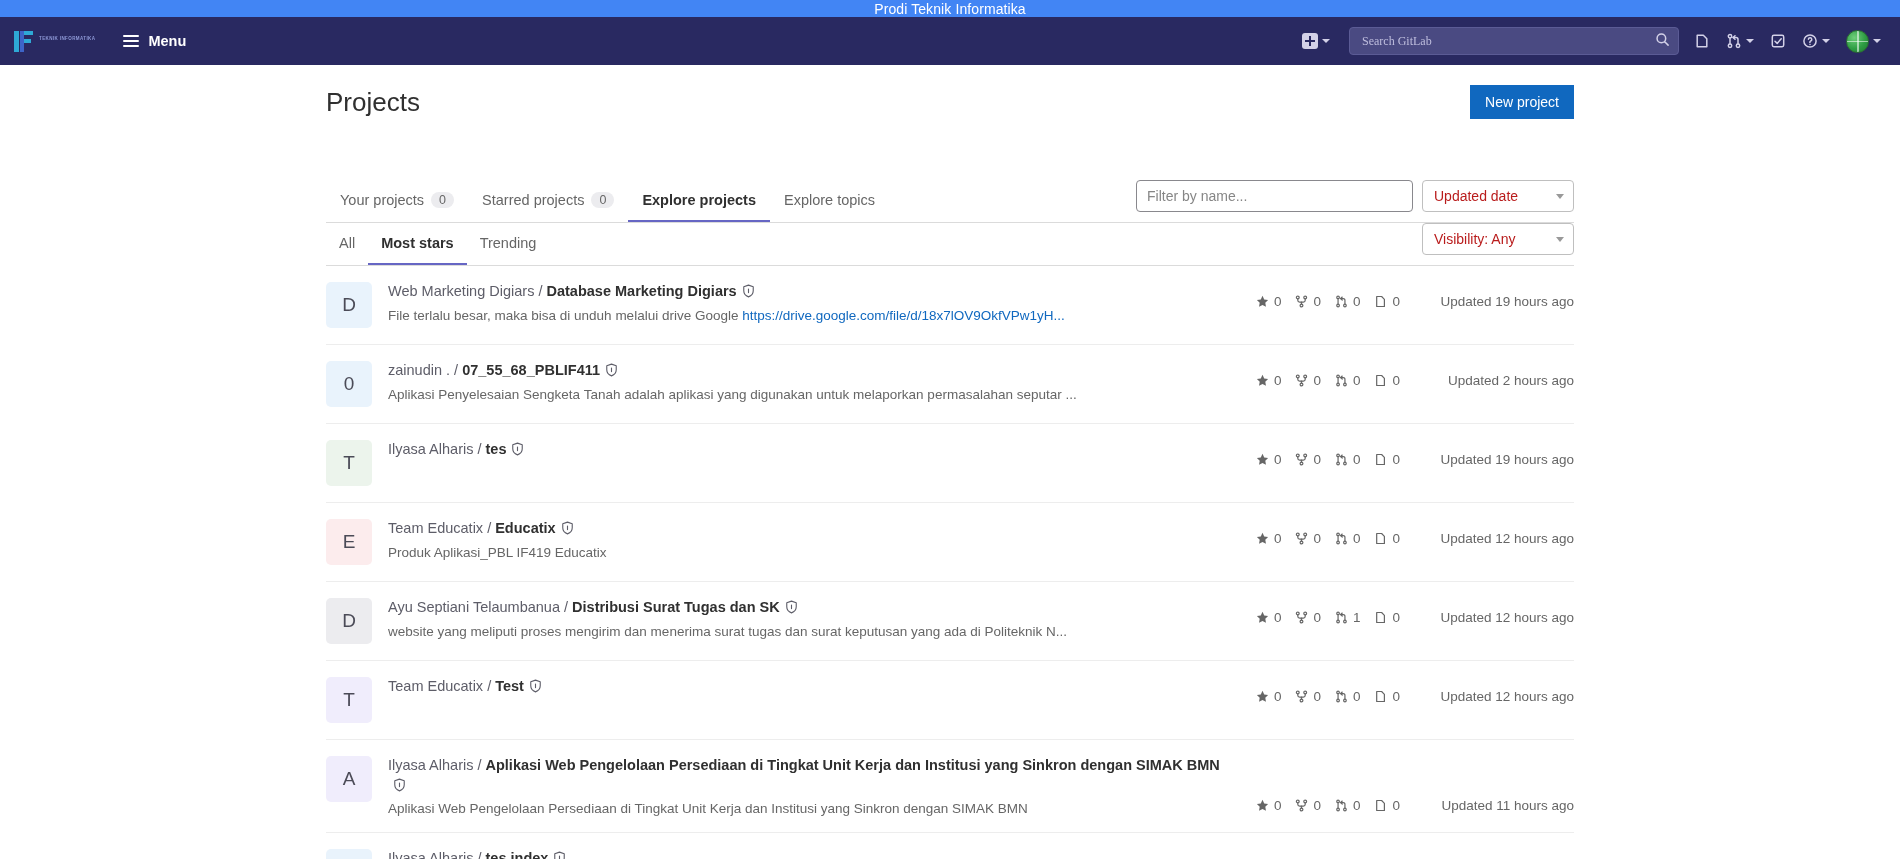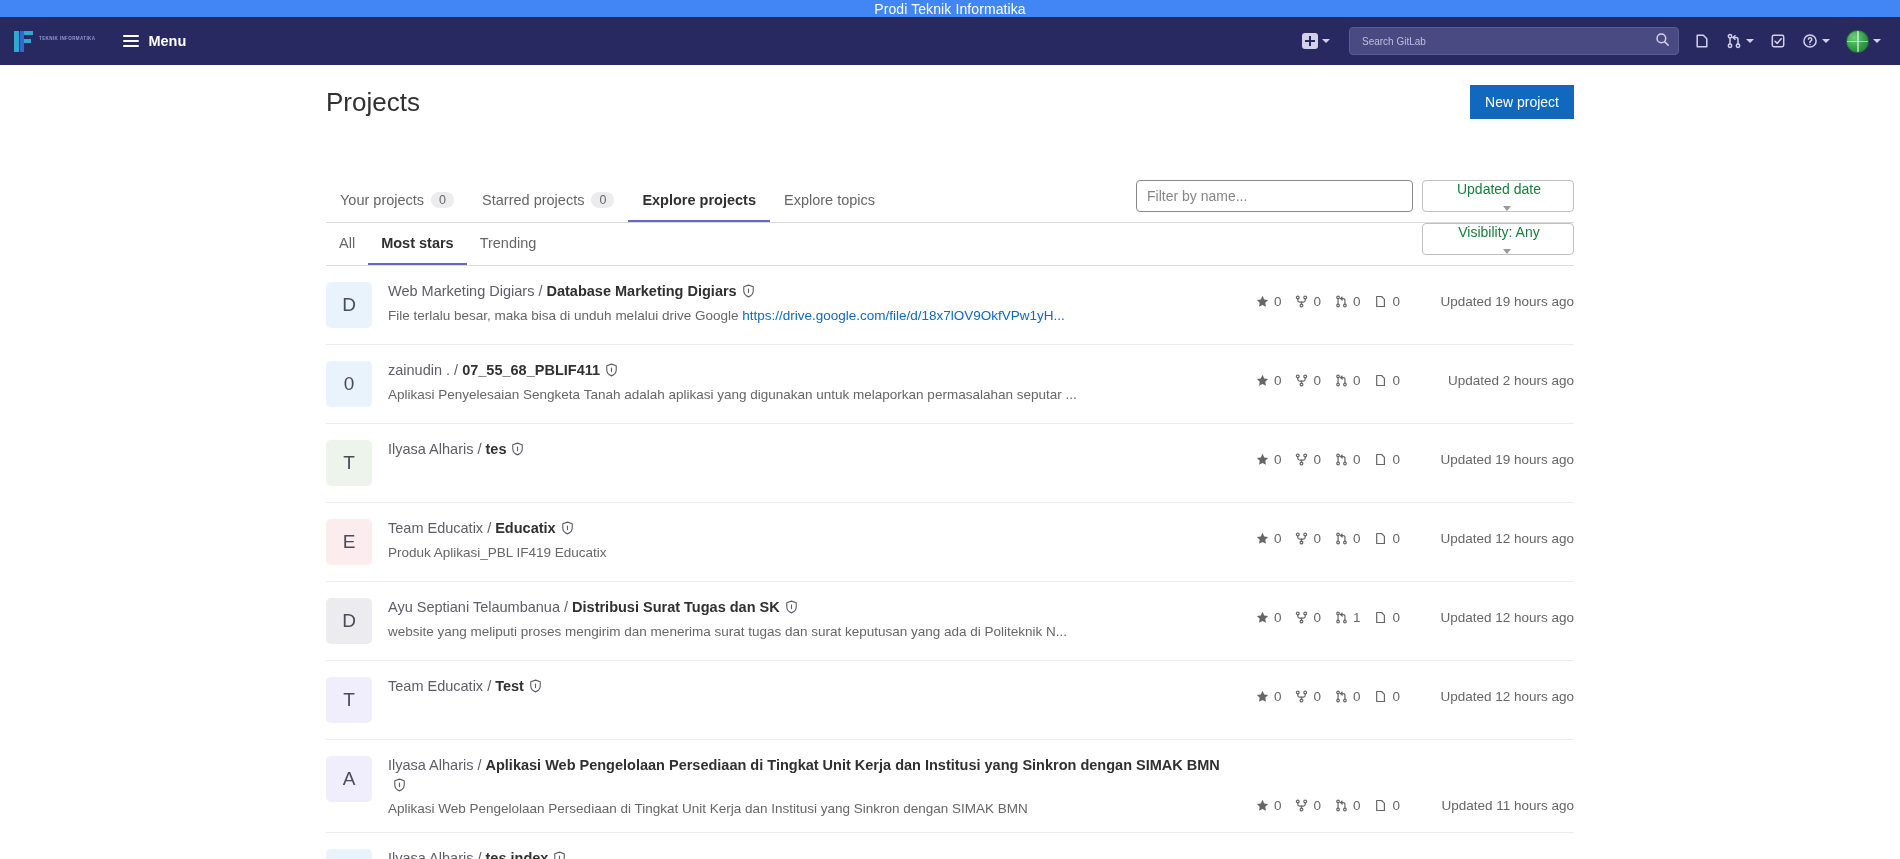--- a/index.html
+++ b/index.html
@@ -109,21 +109,21 @@
     background: #4a4a82;
     border: 1px solid #5b5b95;
     border-radius: 4px;
     display: flex; align-items: center;
     padding: 0 8px 0 10px;
     margin: 0 6px 0 10px;
     cursor: text;
   }
   .search-box input {
     flex: 1; border: none; outline: none; background: transparent;
-    color: #fff; font-size: 10px; font-family: Liberation Sans, sans-serif;
+    color: #fff; font-size: 12px; font-family: Liberation Serif, serif;
   }
   .search-box input::placeholder { color: #bfbede; }
 
   .avatar {
     width: 23px; height: 23px; border-radius: 50%;
     background: radial-gradient(circle at 35% 32%, #6fcf7a 0%, #2f9e44 55%, #1d7a31 100%);
     border: 1px solid #2b6e33;
     position: relative; overflow: hidden;
   }
   .avatar::before {
@@ -176,23 +176,22 @@
     border: 1px solid #89888d; border-radius: 4px;
     padding: 0 10px; font-size: 14px; color: #303030;
     font-family: inherit; outline: none; background:#fff;
   }
   .filter-input::placeholder { color: #868686; }
   .select-box {
     height: 32px; min-width: 152px;
     border: 1px solid #bfbfbf; border-radius: 4px;
     background: #fff;
     display: flex; align-items: center; justify-content: space-between;
-    padding: 0 9px 0 11px; font-size: 14px; color: #15803d;
+    padding: 0 9px 0 11px; font-size: 14px; color: #b91c1c;
     cursor: pointer;
-    flex-direction: column;
   }
   .select-chev {
     width: 0; height: 0; border-left: 4px solid transparent;
     border-right: 4px solid transparent; border-top: 5px solid #999;
     margin-left: 16px;
   }
 
   
   .subtabs-row {
     display: flex; align-items: flex-end; justify-content: space-between;

